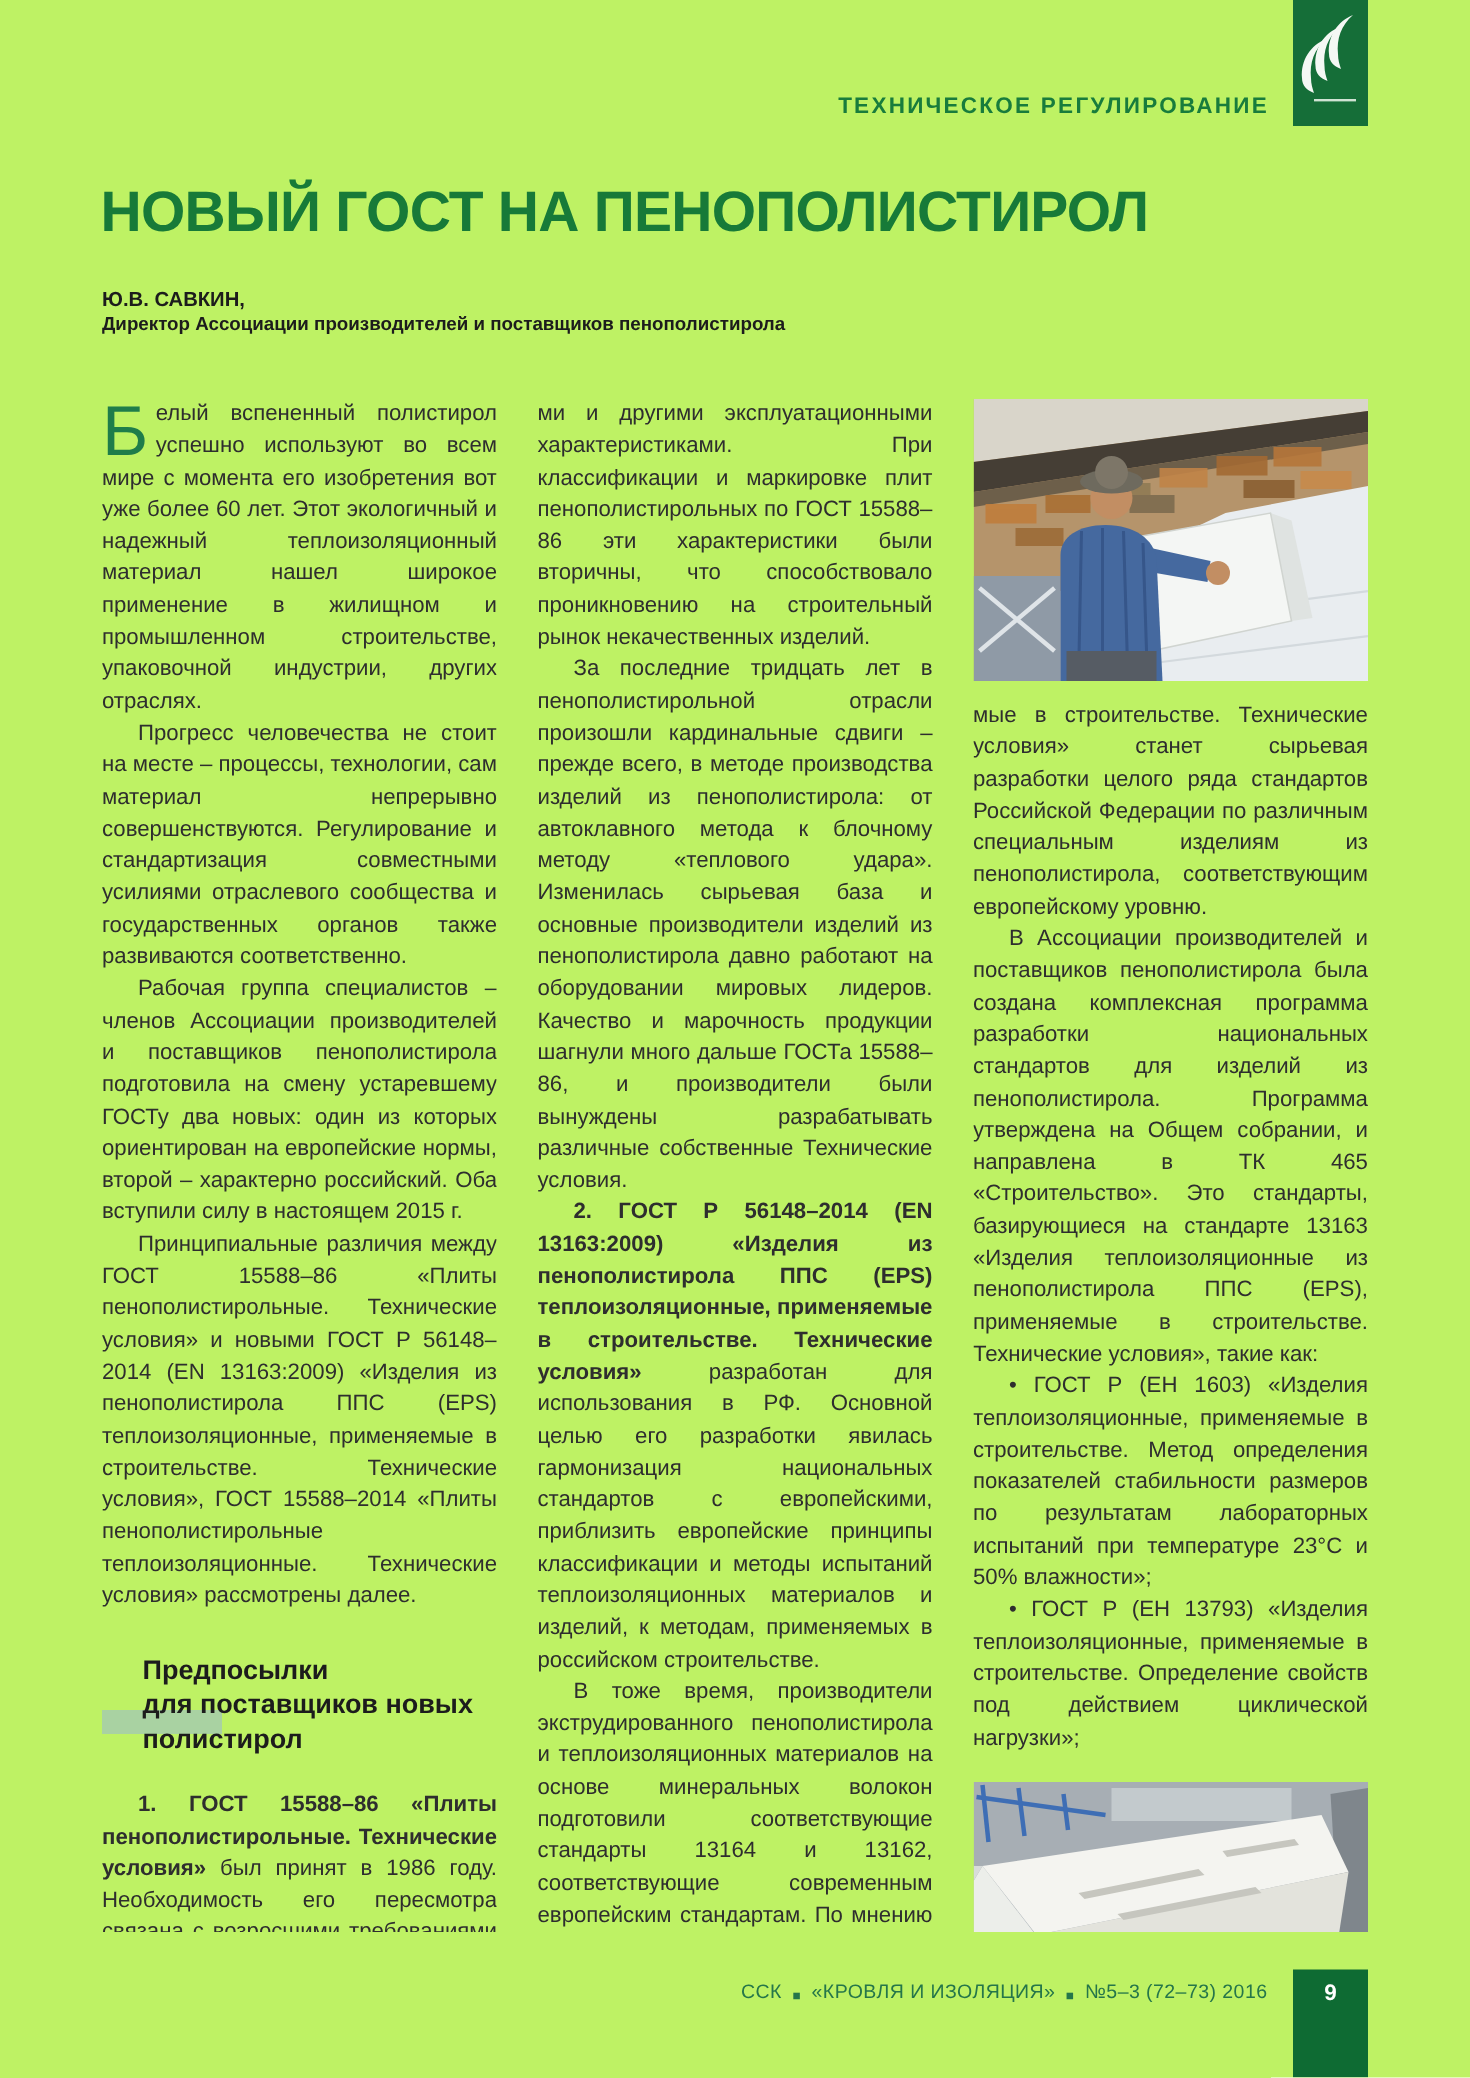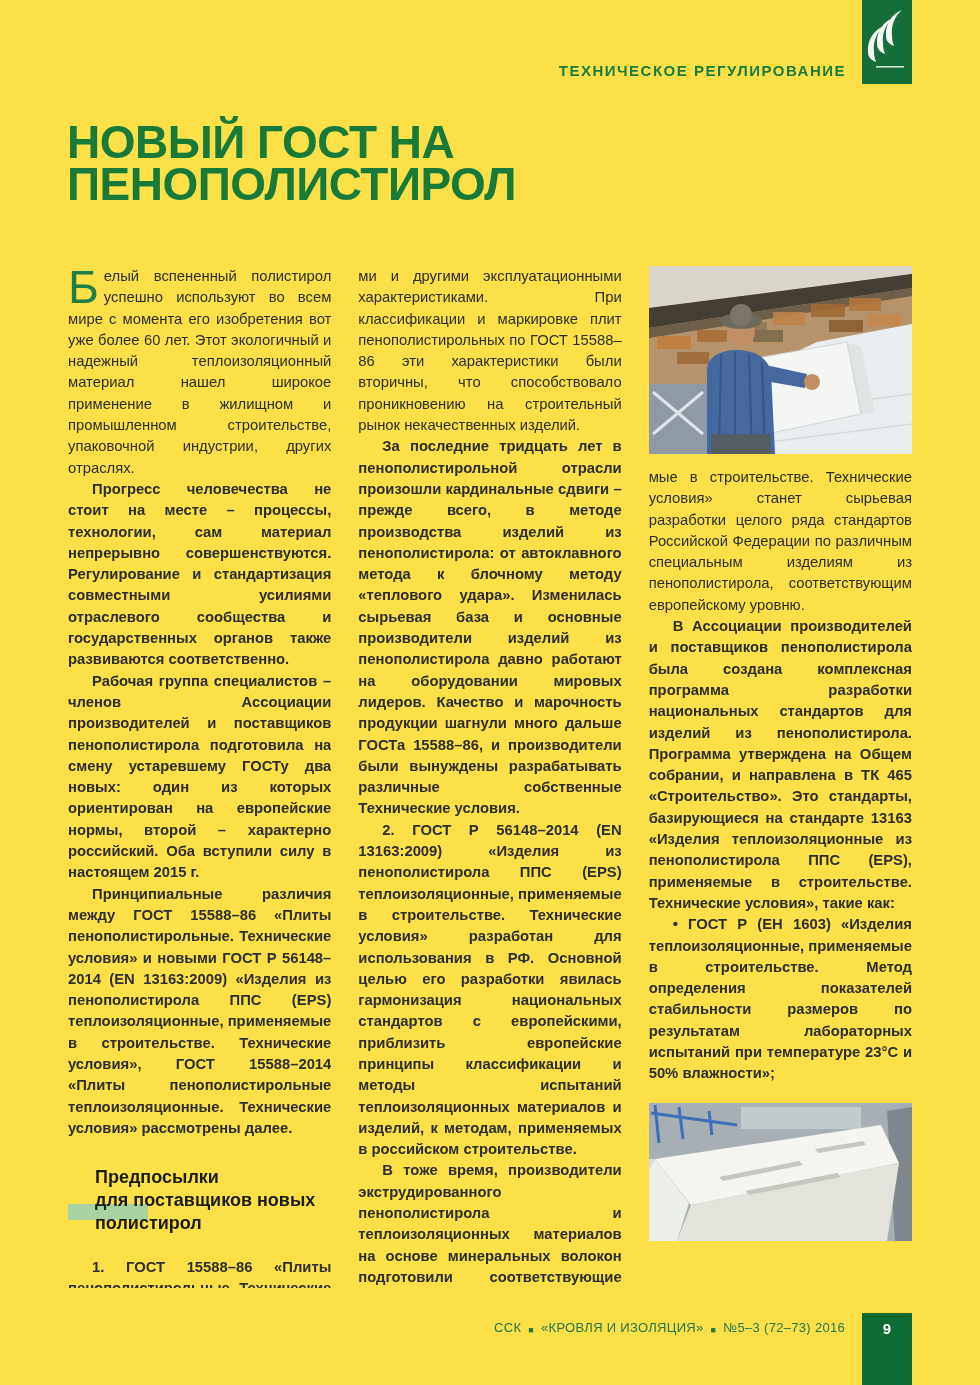--- a/index.html
+++ b/index.html
@@ -1,47 +1,47 @@
 <!DOCTYPE html>
 <html lang="ru"><head>
 <meta charset="utf-8">
 <style>
   html,body { margin:0; padding:0; background:#ffffff; }
   .page {
-    position:relative; width:980px; height:1385px; background:#fde047;
+    position:relative; width:980px; height:1385px; background:#bef264;
     font-family:"Liberation Sans", sans-serif; color:#2b2b2b; overflow:hidden;
     margin:0 auto;
   }
   
   .section-label {
     position:absolute; top:62px; right:134px;
     font-size:15px; font-weight:bold; letter-spacing:1.5px;
     color:#187c3c;
   }
   .logo-box { position:absolute; left:862px; top:0; width:50px; height:84px; }
   
   .article-title {
     position:absolute; left:67px; top:121px; margin:0; width:780px;
-    font-size:46px; line-height:42px; font-weight:bold; letter-spacing:-0.5px;
+    font-size:38px; line-height:42px; font-weight:bold; letter-spacing:-0.5px;
     color:#177a38;
   }
   .author-block { position:absolute; left:68px; top:191px; color:#1c1c1c; }
   .author-name { font-size:13.5px; font-weight:bold; line-height:17px; }
   .author-role { font-size:12.5px; font-weight:bold; line-height:17px; }
   
   .body-cols {
     position:absolute; left:68px; top:266px; width:844px; height:1022px;
     display:flex; gap:27px; overflow:hidden;
   }
   .col { flex:1 1 0; min-width:0; overflow:hidden; position:relative; }
   .col p {
     margin:0; font-size:14.8px; line-height:21.3px; text-align:justify;
     color:#2e2e2e; hyphens:auto;
   }
-  .col p.ind { text-indent:24px;font-weight:bold; }
+  .col p.ind { text-indent:24px; }
   .dropcap {
     float:left; color:#1f7d4a; font-size:47px; line-height:38px;
     padding:2px 5px 0 0; font-weight:normal;
   }
   .subhead {
     position:relative; margin:27px 0 22px 0; padding-left:27px;
     font-size:18px; font-weight:bold; line-height:23px; color:#1c1c1c;
   }
   .subhead .hl-marker {
     position:absolute; left:0; top:38px; width:80px; height:16px;
@@ -75,20 +75,24 @@
       <g fill="#f4f8f4">
         <path d="M6,52 C5,40 12,30 22,26 C14,33 11,42 12,52 C12,56 13,59 14,62 C9,60 6,57 6,52 Z"></path>
         <path d="M15,44 C14,32 21,22 31,18 C23,25 20,34 21,44 C21,48 22,51 23,54 C18,52 15,49 15,44 Z"></path>
         <path d="M24,36 C23,24 30,14 40,10 C32,17 29,26 30,36 C30,40 31,43 32,46 C27,44 24,41 24,36 Z"></path>
       </g>
       <rect x="14" y="66" width="28" height="1.6" fill="#cfe3d4"></rect>
     </svg>
   </div>
 
   <h1 class="article-title">НОВЫЙ ГОСТ НА ПЕНОПОЛИСТИРОЛ</h1>
+  <div class="author-block">
+    <div class="author-name">Ю.В. САВКИН,</div>
+    <div class="author-role">Директор Ассоциации производителей и поставщиков пенополистирола</div>
+  </div>
 
   <div class="body-cols">
 
     <div class="col">
       <p><span class="dropcap">Б</span><span>елый вспененный полистирол успешно используют во всем мире с момента его изобретения вот уже более 60 лет. Этот экологичный и надежный теплоизоляционный материал нашел широкое применение в жилищном и промышленном строительстве, упаковочной индустрии, других отраслях.</span></p>
       <p class="ind">Прогресс человечества не стоит на месте – процессы, технологии, сам материал непрерывно совершенствуются. Регулирование и стандартизация совместными усилиями отраслевого сообщества и государственных органов также развиваются соответственно.</p>
       <p class="ind">Рабочая группа специалистов – членов Ассоциации производителей и поставщиков пенополистирола подготовила на смену устаревшему ГОСТу два новых: один из которых ориентирован на европейские нормы, второй – характерно российский. Оба вступили силу в настоящем 2015 г.</p>
       <p class="ind">Принципиальные различия между ГОСТ 15588–86 «Плиты пенополистирольные. Технические условия» и новыми ГОСТ Р 56148–2014 (EN 13163:2009) «Изделия из пенополистирола ППС (EPS) теплоизоляционные, применяемые в строительстве. Технические условия», ГОСТ 15588–2014 «Плиты пенополистирольные теплоизоляционные. Технические условия» рассмотрены далее.</p>
       <div class="subhead">
         <span class="hl-marker"></span>
@@ -142,20 +146,21 @@
           <line x1="113" y1="96" x2="116" y2="188"></line>
         </g>
         <rect x="62" y="168" width="60" height="20" fill="#565c64"></rect>
         <circle cx="92" cy="66" r="14" fill="#c28e63"></circle>
         <ellipse cx="92" cy="55" rx="21" ry="8" fill="#6e6a5e"></ellipse>
         <circle cx="92" cy="49" r="11" fill="#7d7668"></circle>
       </svg>
       <p>мые в строительстве. Технические условия» станет сырьевая разработки целого ряда стандартов Российской Федерации по различным специальным изделиям из пенополистирола, соответствующим европейскому уровню.</p>
       <p class="ind">В Ассоциации производителей и поставщиков пенополистирола была создана комплексная программа разработки национальных стандартов для изделий из пенополистирола. Программа утверждена на Общем собрании, и направлена в ТК 465 «Строительство». Это стандарты, базирующиеся на стандарте 13163 «Изделия теплоизоляционные из пенополистирола ППС (EPS), применяемые в строительстве. Технические условия», такие как:</p>
       <p class="ind">• ГОСТ Р (ЕН 1603) «Изделия теплоизоляционные, применяемые в строительстве. Метод определения показателей стабильности размеров по результатам лабораторных испытаний при температуре 23°С и 50% влажности»;</p>
+      <p class="ind">• ГОСТ Р (ЕН 13793) «Изделия теплоизоляционные, применяемые в строительстве. Определение свойств под действием циклической нагрузки»;</p>
       <svg class="photo bottom" width="263" height="138" viewBox="0 0 263 138" xmlns="http://www.w3.org/2000/svg">
         <rect width="263" height="138" fill="#a7aeb4"></rect>
         <g stroke="#3e6eb5" stroke-width="3">
           <line x1="2" y1="10" x2="88" y2="22"></line>
           <line x1="6" y1="2" x2="10" y2="40"></line>
           <line x1="30" y1="4" x2="34" y2="36"></line>
           <line x1="60" y1="8" x2="63" y2="32"></line>
         </g>
         <rect x="92" y="4" width="120" height="22" fill="#c3cacd"></rect>
         <polygon points="238,8 263,4 263,138 246,138" fill="#7f868c"></polygon>

